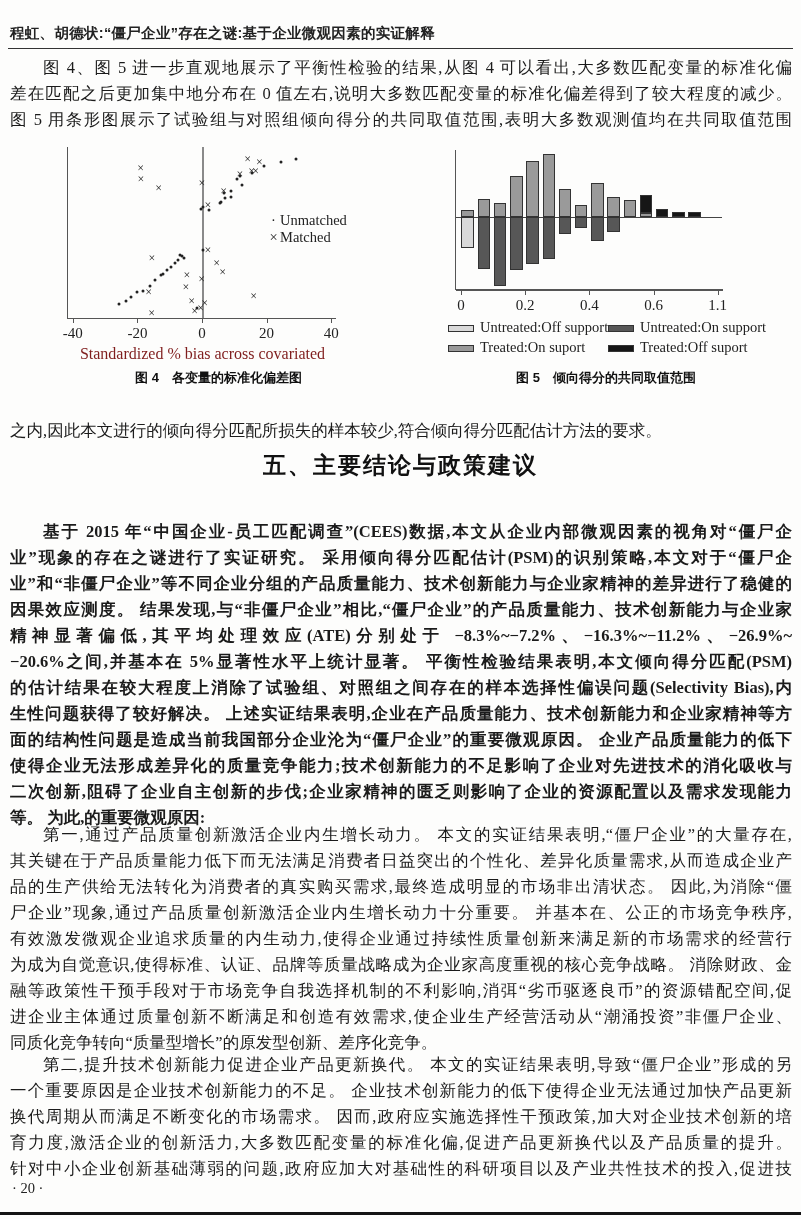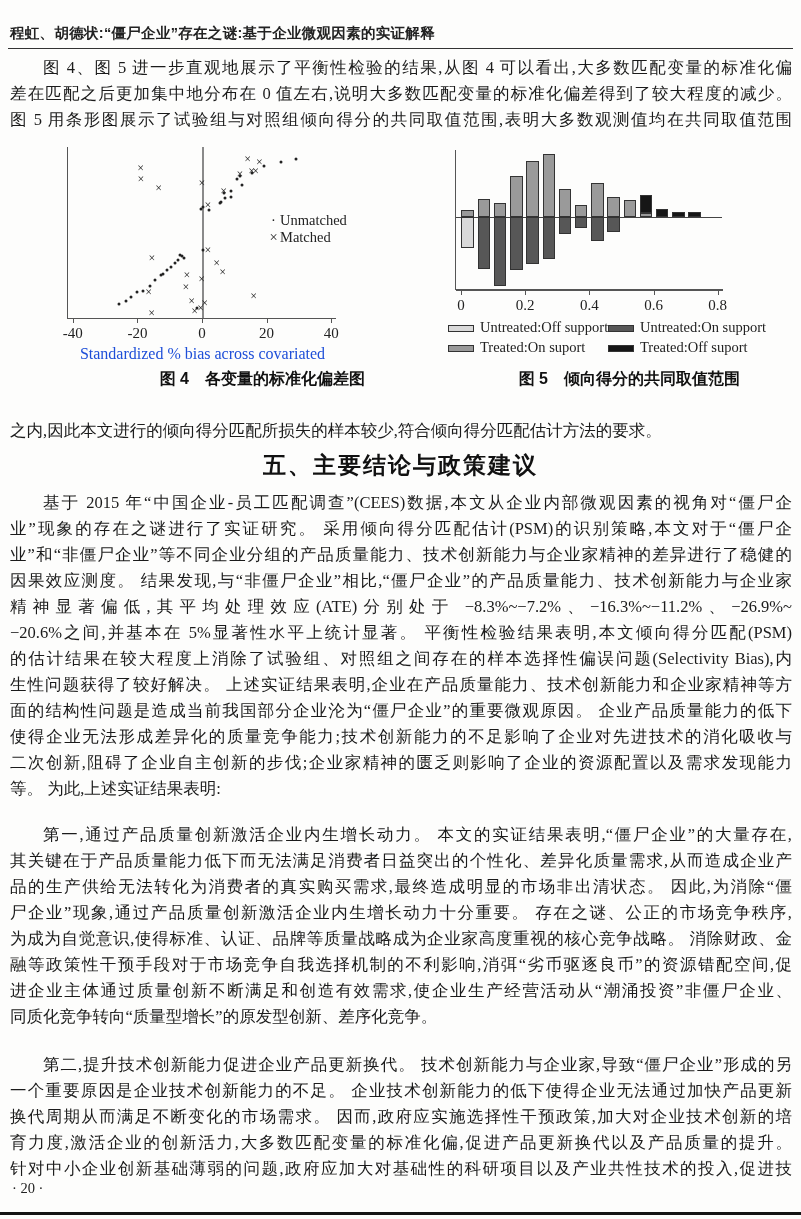--- a/index.html
+++ b/index.html
@@ -35,24 +35,24 @@
     border-left:1.5px solid #555;border-bottom:1.5px solid #555;
   }
   .zero-vline{position:absolute;top:0;width:1.5px;height:171px;background:#8a8a8a;}
   .pt-dot{position:absolute;width:3px;height:3px;border-radius:50%;background:#222;transform:translate(-50%,-50%);}
   .pt-x{position:absolute;font-size:12px;line-height:12px;color:#222;transform:translate(-50%,-52%);font-family:"Liberation Serif",serif;}
   .tick4{position:absolute;width:1px;height:5px;background:#555;top:171px;}
   .ticklab4{position:absolute;top:178px;transform:translateX(-50%);font-size:15px;color:#222;}
   .fig4-legend{position:absolute;left:227px;top:69px;font-size:14.5px;color:#222;line-height:16.5px;}
   .fig4-legend .lg-row{white-space:nowrap;}
   .fig4-legend .lg-glyph{display:inline-block;width:13px;text-align:center;}
-  .xlabel4{position:absolute;left:0;top:202px;width:325px;text-align:center;font-size:16px;color:#1d4ed8;}
+  .xlabel4{position:absolute;left:0;top:202px;width:325px;text-align:center;font-size:16px;color:#7f1d1d;}
   .fig-caption{
-    position:absolute;left:0;width:100%;text-align:right;
-    font-family:"Liberation Sans",sans-serif;font-weight:700;font-size:16px;color:#111;
+    position:absolute;left:16px;width:100%;text-align:center;
+    font-family:"Liberation Sans",sans-serif;font-weight:700;font-size:13px;color:#111;
   }
   .fig4 .fig-caption{top:226px;}
   .fig5 .fig-caption{top:224px;}
   .plot5{
     position:absolute;left:15px;top:5px;width:267px;height:140px;
     border-left:1.5px solid #555;
   }
   .axis5-bottom{position:absolute;left:0;top:139px;width:267px;height:1.5px;background:#555;}
   .baseline5{position:absolute;left:0;top:66.5px;width:266px;height:1px;background:#444;}
   .tick5{position:absolute;width:1px;height:5px;background:#555;top:140px;}
@@ -169,21 +169,21 @@
         <div class="baseline5"></div>
         <div class="tick5" style="left: 5px;"></div>
         <div class="ticklab5" style="left: 5px;">0</div>
         <div class="tick5" style="left: 69.18px;"></div>
         <div class="ticklab5" style="left: 69.18px;">0.2</div>
         <div class="tick5" style="left: 133.36px;"></div>
         <div class="ticklab5" style="left: 133.36px;">0.4</div>
         <div class="tick5" style="left: 197.54px;"></div>
         <div class="ticklab5" style="left: 197.54px;">0.6</div>
         <div class="tick5" style="left: 261.72px;"></div>
-        <div class="ticklab5" style="left: 261.72px;">0.8</div>
+        <div class="ticklab5" style="left: 261.72px;">1.1</div>
         <div class="bar" style="left: 5.4889px; width: 12.5px; top: 59.5px; height: 7px; background: rgb(154, 154, 154);"></div>
         <div class="bar" style="left: 5.4889px; width: 12.5px; top: 66.5px; height: 31px; background: rgb(217, 217, 217);"></div>
         <div class="bar" style="left: 21.6943px; width: 12.5px; top: 48.5px; height: 18px; background: rgb(154, 154, 154);"></div>
         <div class="bar" style="left: 21.6943px; width: 12.5px; top: 66.5px; height: 52px; background: rgb(87, 87, 87);"></div>
         <div class="bar" style="left: 37.8998px; width: 12.5px; top: 53px; height: 13.5px; background: rgb(154, 154, 154);"></div>
         <div class="bar" style="left: 37.8998px; width: 12.5px; top: 66.5px; height: 69px; background: rgb(87, 87, 87);"></div>
         <div class="bar" style="left: 54.1052px; width: 12.5px; top: 25.5px; height: 41px; background: rgb(154, 154, 154);"></div>
         <div class="bar" style="left: 54.1052px; width: 12.5px; top: 66.5px; height: 53px; background: rgb(87, 87, 87);"></div>
         <div class="bar" style="left: 70.3107px; width: 12.5px; top: 10.5px; height: 56px; background: rgb(154, 154, 154);"></div>
         <div class="bar" style="left: 70.3107px; width: 12.5px; top: 66.5px; height: 47px; background: rgb(87, 87, 87);"></div>
@@ -212,46 +212,47 @@
       </div>
     <div class="fig-caption">图 5　倾向得分的共同取值范围</div>
   </div>
 
   <div class="para" style="top:418px;">
       <div class="line short">之内,因此本文进行的倾向得分匹配所损失的样本较少,符合倾向得分匹配估计方法的要求。</div>
     </div>
 
   <div class="section-heading">五、主要结论与政策建议</div>
 
-  <div class="para" style="top:490px;">
+  <div class="para" style="top:519px;font-weight:bold;">
       <div class="line indent">基于 2015 年“中国企业-员工匹配调查”(CEES)数据,本文从企业内部微观因素的视角对“僵尸企</div>
       <div class="line">业”现象的存在之谜进行了实证研究。 采用倾向得分匹配估计(PSM)的识别策略,本文对于“僵尸企</div>
       <div class="line">业”和“非僵尸企业”等不同企业分组的产品质量能力、技术创新能力与企业家精神的差异进行了稳健的</div>
       <div class="line">因果效应测度。 结果发现,与“非僵尸企业”相比,“僵尸企业”的产品质量能力、技术创新能力与企业家</div>
       <div class="line">精神显著偏低,其平均处理效应(ATE)分别处于 −8.3%~−7.2%、−16.3%~−11.2%、−26.9%~</div>
       <div class="line">−20.6%之间,并基本在 5%显著性水平上统计显著。 平衡性检验结果表明,本文倾向得分匹配(PSM)</div>
       <div class="line">的估计结果在较大程度上消除了试验组、对照组之间存在的样本选择性偏误问题(Selectivity Bias),内</div>
       <div class="line">生性问题获得了较好解决。 上述实证结果表明,企业在产品质量能力、技术创新能力和企业家精神等方</div>
       <div class="line">面的结构性问题是造成当前我国部分企业沦为“僵尸企业”的重要微观原因。 企业产品质量能力的低下</div>
       <div class="line">使得企业无法形成差异化的质量竞争能力;技术创新能力的不足影响了企业对先进技术的消化吸收与</div>
       <div class="line">二次创新,阻碍了企业自主创新的步伐;企业家精神的匮乏则影响了企业的资源配置以及需求发现能力</div>
-      <div class="line short">等。 为此,上述实证结果表明:</div>
+      <div class="line short">等。 为此,的重要微观原因:</div>
     </div>
   <div class="para" style="top:822px;">
       <div class="line indent">第一,通过产品质量创新激活企业内生增长动力。 本文的实证结果表明,“僵尸企业”的大量存在,</div>
       <div class="line">其关键在于产品质量能力低下而无法满足消费者日益突出的个性化、差异化质量需求,从而造成企业产</div>
       <div class="line">品的生产供给无法转化为消费者的真实购买需求,最终造成明显的市场非出清状态。 因此,为消除“僵</div>
-      <div class="line">尸企业”现象,通过产品质量创新激活企业内生增长动力十分重要。 存在之谜、公正的市场竞争秩序,</div>
+      <div class="line">尸企业”现象,通过产品质量创新激活企业内生增长动力十分重要。 并基本在、公正的市场竞争秩序,</div>
+      <div class="line">有效激发微观企业追求质量的内生动力,使得企业通过持续性质量创新来满足新的市场需求的经营行</div>
       <div class="line">为成为自觉意识,使得标准、认证、品牌等质量战略成为企业家高度重视的核心竞争战略。 消除财政、金</div>
       <div class="line">融等政策性干预手段对于市场竞争自我选择机制的不利影响,消弭“劣币驱逐良币”的资源错配空间,促</div>
       <div class="line">进企业主体通过质量创新不断满足和创造有效需求,使企业生产经营活动从“潮涌投资”非僵尸企业、</div>
       <div class="line short">同质化竞争转向“质量型增长”的原发型创新、差序化竞争。</div>
     </div>
   <div class="para" style="top:1052px;">
-      <div class="line indent">第二,提升技术创新能力促进企业产品更新换代。 技术创新能力与企业家,导致“僵尸企业”形成的另</div>
+      <div class="line indent">第二,提升技术创新能力促进企业产品更新换代。 本文的实证结果表明,导致“僵尸企业”形成的另</div>
       <div class="line">一个重要原因是企业技术创新能力的不足。 企业技术创新能力的低下使得企业无法通过加快产品更新</div>
       <div class="line">换代周期从而满足不断变化的市场需求。 因而,政府应实施选择性干预政策,加大对企业技术创新的培</div>
       <div class="line">育力度,激活企业的创新活力,大多数匹配变量的标准化偏,促进产品更新换代以及产品质量的提升。</div>
       <div class="line">针对中小企业创新基础薄弱的问题,政府应加大对基础性的科研项目以及产业共性技术的投入,促进技</div>
     </div>
 
   <div class="page-number">· 20 ·</div>
   <div class="bottom-rule"></div>
 </div>
 

